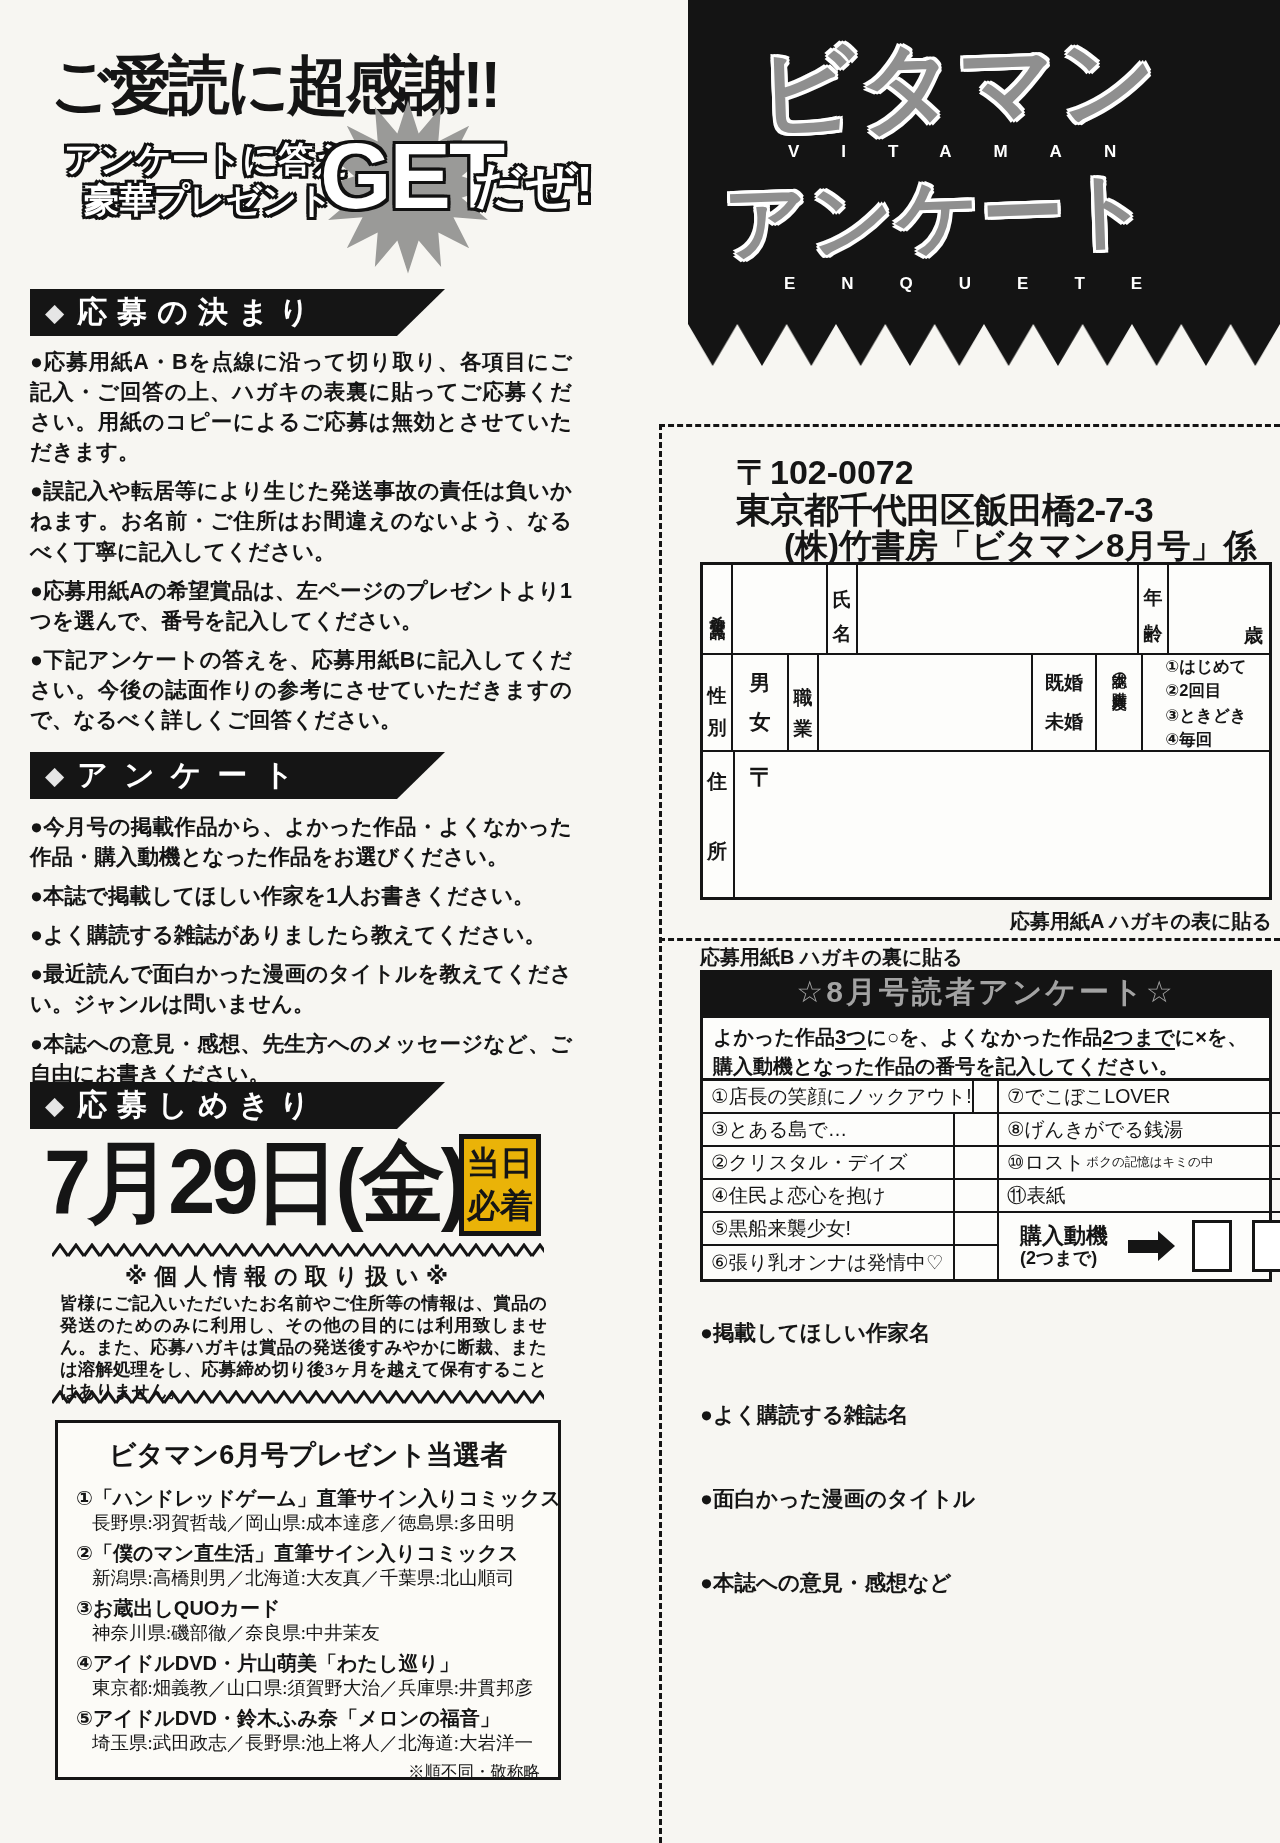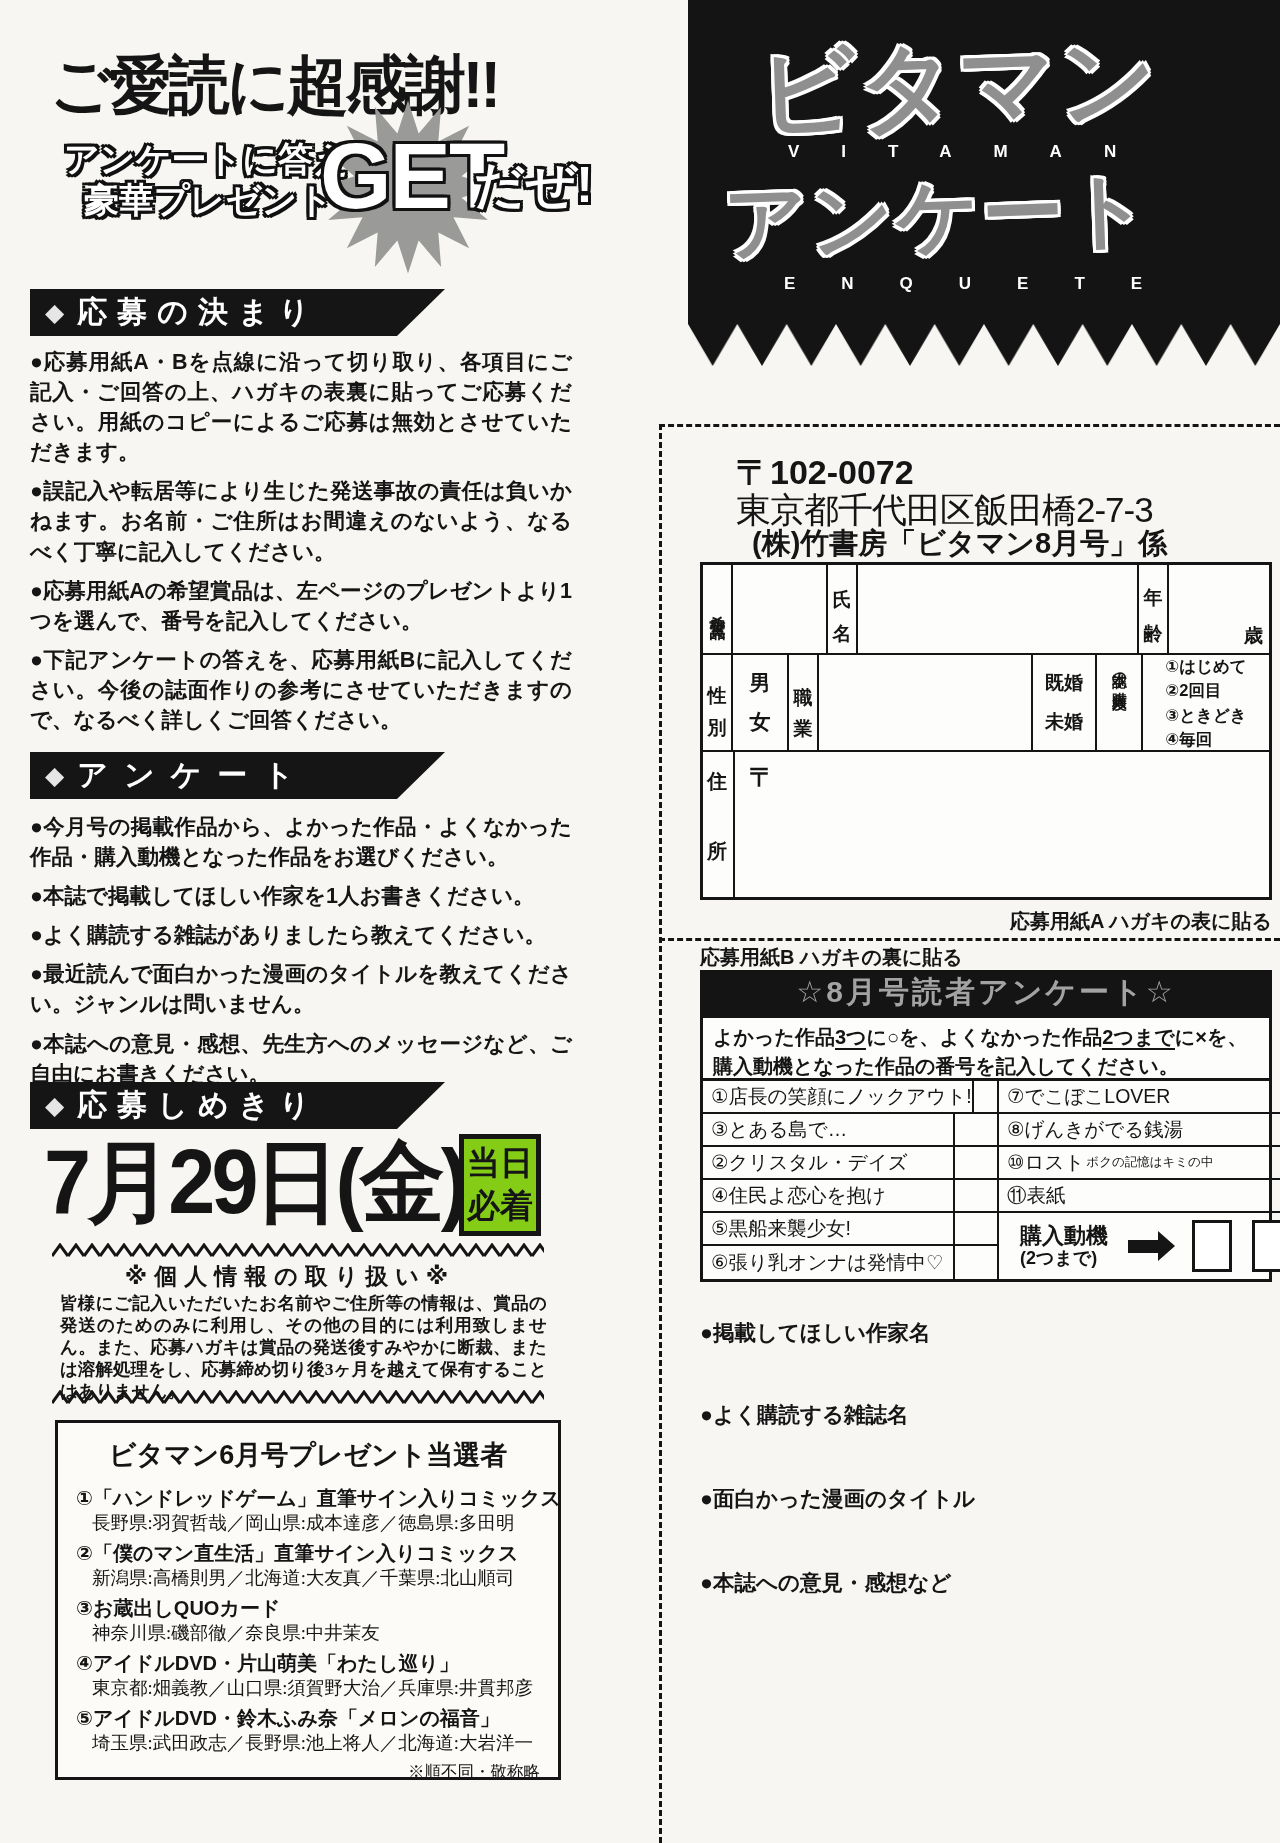--- a/index.html
+++ b/index.html
@@ -23,21 +23,21 @@
           padding-left:15px;clip-path:polygon(0 0,100% 0,calc(100% - 48px) 100%,0 100%);}
   .banner .dia{color:#e6e6e6;font-size:25px;line-height:1;}
   .banner .btext{font-size:30px;font-weight:800;letter-spacing:10px;color:#fff;white-space:nowrap;}
   .bn-enq .btext{letter-spacing:16px;}
   
   .bullets{left:30px;width:542px;font-size:21.5px;line-height:1.4;font-weight:600;text-align:justify;}
   .bullets p{margin:0 0 9px 0;}
   
   .bigdate{left:44px;top:1122px;font-size:90px;font-weight:900;letter-spacing:-4px;
            transform:scaleX(.94);transform-origin:left top;white-space:nowrap;}
-  .arrival{left:459px;top:1134px;width:82px;height:102px;border:5px solid #151515;background:#84cc16;
+  .arrival{left:459px;top:1134px;width:82px;height:102px;border:5px solid #151515;background:#eab308;
            display:flex;flex-direction:column;justify-content:center;align-items:center;
            font-size:33px;font-weight:900;line-height:1.3;box-sizing:border-box;}
   
   .privhead{left:30px;top:1261px;width:520px;text-align:center;font-size:23px;font-weight:800;letter-spacing:7px;white-space:nowrap;}
   .privbody{left:60px;top:1292px;width:487px;font-family:"Liberation Serif","DejaVu Serif",serif;
             font-size:17.5px;line-height:22px;text-align:justify;font-weight:600;}
   
   .winbox{left:55px;top:1420px;width:506px;height:360px;border:3px solid #151515;background:#fcfbf7;
           padding:14px 18px 8px;box-sizing:border-box;}
   .wtitle{text-align:center;font-size:27px;font-weight:900;margin-bottom:12px;white-space:nowrap;}
@@ -50,22 +50,22 @@
   .graybubble{font-weight:900;color:#8f8f8f;white-space:nowrap;
     text-shadow:-3px -3px 0 #fff,3px -3px 0 #fff,-3px 3px 0 #fff,3px 3px 0 #fff,
                 -3px 0 0 #fff,3px 0 0 #fff,0 -3px 0 #fff,0 3px 0 #fff;}
   .ljp1{left:70px;top:22px;font-size:96px;transform:rotate(-2deg);letter-spacing:2px;}
   .len1{left:100px;top:142px;color:#fff;font-size:17px;font-weight:700;letter-spacing:42px;white-space:nowrap;}
   .ljp2{left:36px;top:162px;font-size:82px;transform:rotate(-2deg);letter-spacing:2px;}
   .len2{left:96px;top:274px;color:#fff;font-size:17px;font-weight:700;letter-spacing:46px;white-space:nowrap;}
   .dashv{left:659px;top:424px;height:1419px;width:0;border-left:3.5px dashed #151515;}
   .dashh{width:621px;height:0;border-top:3.5px dashed #151515;left:659px;}
   .addr1{left:736px;top:450px;font-size:34px;font-weight:900;white-space:nowrap;}
-  .addr2{left:736px;top:487px;font-size:35px;font-weight:400;letter-spacing:-1px;white-space:nowrap;}
-  .addr3{left:752px;top:524px;font-size:29px;font-weight:900;white-space:nowrap;}
+  .addr2{left:736px;top:487px;font-size:35px;font-weight:700;letter-spacing:-1px;white-space:nowrap;}
+  .addr3{left:784px;top:524px;font-size:33px;font-weight:900;white-space:nowrap;}
   
   .forma{left:700px;top:562px;width:572px;height:338px;border:3px solid #151515;background:#fdfdfb;
          box-sizing:border-box;display:flex;flex-direction:column;}
   .frow{display:flex;border-bottom:2.5px solid #151515;}
   .fr1{height:88px;} .fr2{height:95px;} .fr3{flex:1;border-bottom:none;}
   .fc{border-right:2.5px solid #151515;box-sizing:border-box;display:flex;justify-content:center;align-items:center;}
   .fc.last{border-right:none;}
   .vl{writing-mode:vertical-rl;text-orientation:upright;font-weight:700;}
   .ls-prize{font-size:16px;letter-spacing:3px;}
   .ls-two{font-size:19px;letter-spacing:36px;}

